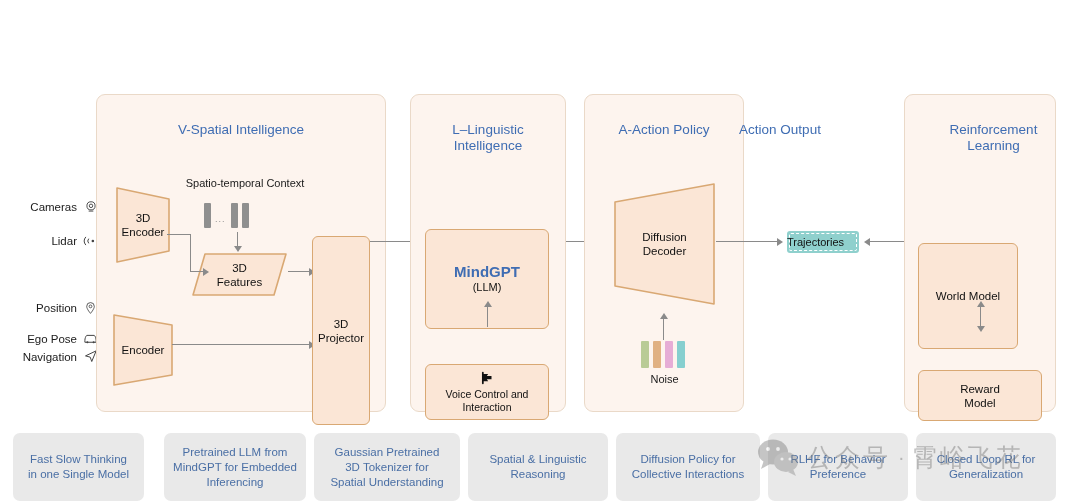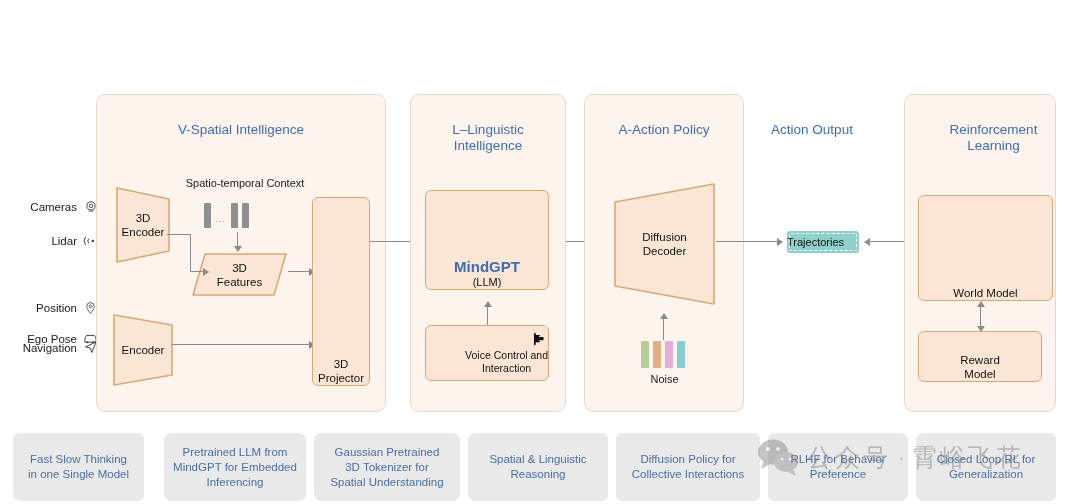--- a/index.html
+++ b/index.html
@@ -35,23 +35,23 @@
     position: absolute; text-align: center;
     color: #3f6db3; font-size: 13.5px; line-height: 16px;
   }
 
   
   .block {
     position: absolute;
     background: #fbe6d6;
     border: 1.3px solid #d9a873;
     border-radius: 6px;
-    display: flex; align-items: flex-end; justify-content: center;
+    display: flex; align-items: center; justify-content: center;
     text-align: center;
-    color: #111; font-size: 11.5px; line-height: 14px;
+    color: #111; font-size: 11.5px; line-height: 14px; margin-top: 39px;
   }
 
   
   .shape { position: absolute; }
   .shape svg { position: absolute; left: 0; top: 0; }
   .shape .lbl {
     position: absolute; left: 0; top: 0; width: 100%; height: 100%;
     display: flex; align-items: center; justify-content: center;
     text-align: center; color: #111; font-size: 11.5px; line-height: 14px;
   }
@@ -164,21 +164,21 @@
       <svg width="16" height="13" viewBox="0 0 24 20">
           <path d="M3 13c0-3 1.5-7 3-8h12c1.5 1 3 5 3 8v3H3z" fill="none" stroke="#444" stroke-width="1.6"></path>
           <circle cx="7" cy="16" r="1.6" fill="#444"></circle>
           <circle cx="17" cy="16" r="1.6" fill="#444"></circle>
         </svg>
     </span>
   </div>
   <div class="ln lnh" style="left:104px; top:343px; width:34px;"></div>
   <div class="arrow r" style="left:137px; top:340px;"></div>
 
-  <div class="inrow" style="left:4px; top:340px; width:94px; justify-content:flex-end;">
+  <div class="inrow" style="left:4px; top:349px; width:94px; justify-content:flex-end;">
     <span class="txt">Navigation</span>
     <span class="ico">
       <svg width="15" height="15" viewBox="0 0 24 24">
           <path d="M21 3L4 11l7.5 2L14 20z" fill="none" stroke="#444" stroke-width="1.6" stroke-linejoin="round"></path>
         </svg>
     </span>
   </div>
   <div class="ln lnh" style="left:104px; top:367px; width:34px;"></div>
   <div class="arrow r" style="left:137px; top:364px;"></div>
 
@@ -285,35 +285,35 @@
 
   <div class="nbar" style="left:641px; top:341px; background:#b9cb96;"></div>
   <div class="nbar" style="left:653px; top:341px; background:#e0b183;"></div>
   <div class="nbar" style="left:665px; top:341px; background:#e6add6;"></div>
   <div class="nbar" style="left:677px; top:341px; background:#86cfcf;"></div>
   <div class="free-title" style="left:613px; top:371px; width:103px; color:#1a1a1a; font-size:11px;">Noise</div>
 
   <div class="ln lnh" style="left:716px; top:241px; width:62px;"></div>
   <div class="arrow r" style="left:777px; top:238px;"></div>
 
-  <div class="free-title" style="left:742px; top:122px; width:140px;">Action Output</div>
+  <div class="free-title" style="left:710px; top:122px; width:140px;">Action Output</div>
   <div class="traj" style="left:787px; top:231px; width:72px; height:22px;">
     <span>Trajectories</span>
   </div>
 
   <div class="ln lnh" style="left:870px; top:241px; width:34px;"></div>
   <div class="arrow l" style="left:864px; top:238px;"></div>
 
   <div class="panel" style="left:904px; top:94px; width:152px; height:318px;"></div>
   <div class="panel-title" style="left:904px; top:122px; width:160px;padding-left:19px;">
     <span>Reinforcement</span><br>
     <span>Learning</span>
   </div>
 
-  <div class="block" style="left:918px; top:195px; width:135px; height:106px;">
+  <div class="block" style="left:918px; top:204px; width:100px; height:106px;">
     <span>World Model</span>
   </div>
 
   <div class="ln lnv" style="left:980px; top:306px; height:21px;"></div>
   <div class="arrow u" style="left:977px; top:301px;"></div>
   <div class="arrow d" style="left:977px; top:326px;"></div>
 
   <div class="block" style="left:918px; top:331px; width:124px; height:51px;">
     <div><span>Reward</span><br><span>Model</span></div>
   </div>

